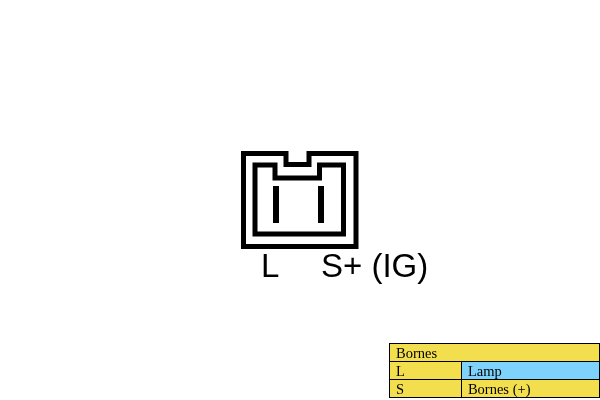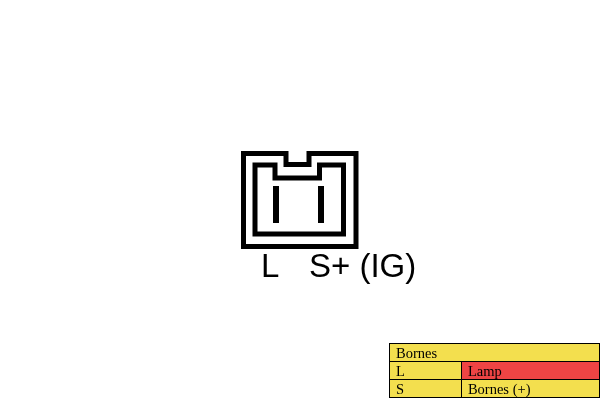--- a/index.html
+++ b/index.html
@@ -26,21 +26,21 @@
   .pin-label {
     position: absolute;
     top: 249px;
     font-family: "Liberation Sans", sans-serif;
     font-size: 33px;
     line-height: 34px;
     color: #000;
     white-space: nowrap;
   }
   .pin-label.l { left: 261px; }
-  .pin-label.s { left: 309px; }
+  .pin-label.s { left: 321px; }
 
   
   .legend-table {
     position: absolute;
     left: 389px;
     top: 343px;
     border-collapse: collapse;
     table-layout: fixed;
     font-family: "Liberation Serif", serif;
     font-size: 14.5px;
@@ -50,21 +50,21 @@
     border: 1px solid #000;
     height: 17px;
     padding: 0 20px 0 6px;
     line-height: 16px;
     overflow: hidden;
     white-space: nowrap;
   }
   .legend-table .c-term { width: 59px; }
   .legend-table .c-desc { width: 130px; }
   .bg-yellow { background: #F3DF4E; }
-  .bg-white  { background: #ef4444; }
+  .bg-white  { background: #7dd3fc; }
 </style>
 </head>
 <body>
 
 <svg class="connector-svg" viewBox="0 0 124 104" xmlns="http://www.w3.org/2000/svg">
 
   <path d="M 4.5 5.5 H 47 V 16.5 H 70 V 5.5 H 117 V 98.5 H 4.5 Z" fill="none" stroke="#000000" stroke-width="5" stroke-linejoin="miter"></path>
 
   <path d="M 16 17 H 36 V 30 H 80.5 V 17 H 104.5 V 86 H 16 Z" fill="none" stroke="#000000" stroke-width="5" stroke-linejoin="miter"></path>
 

